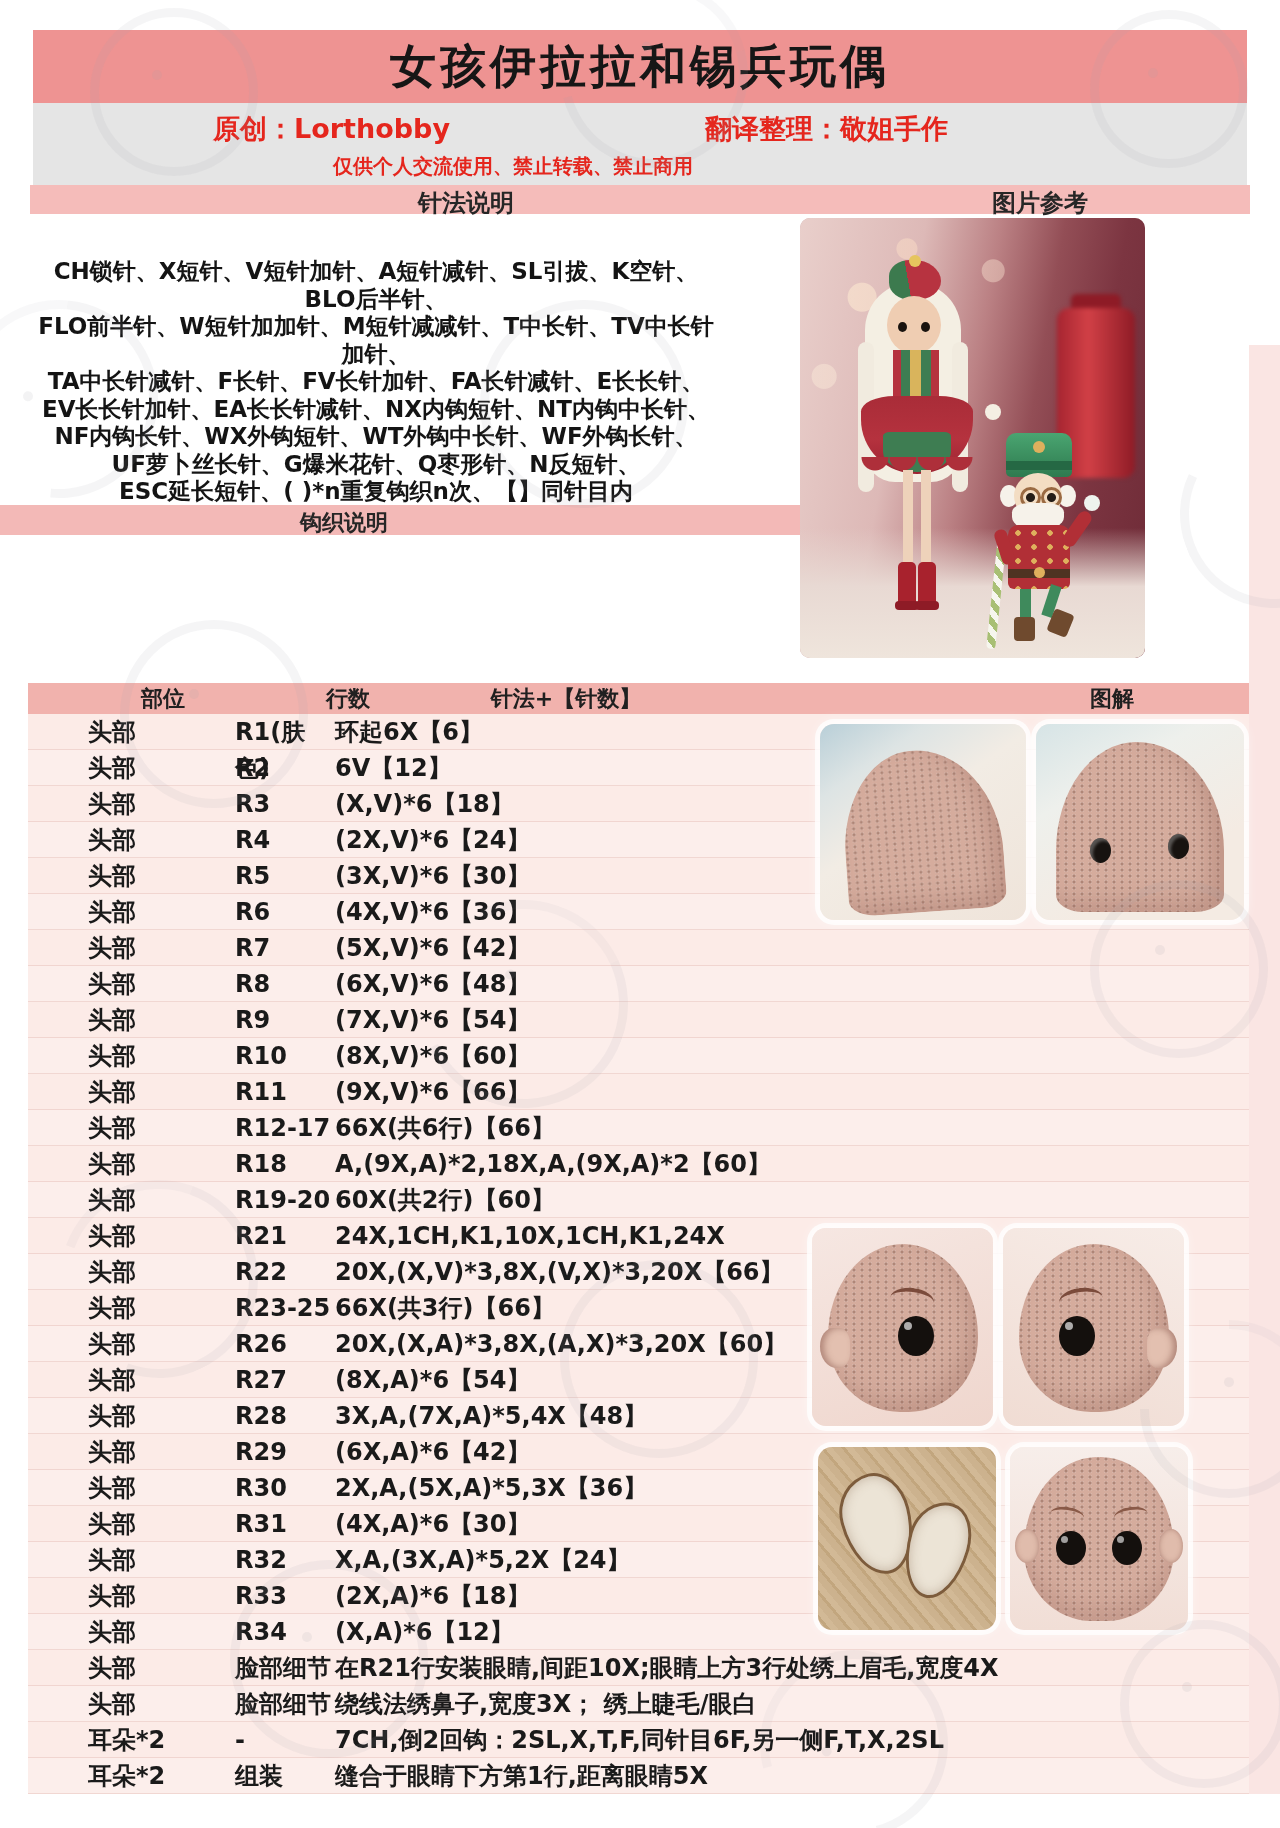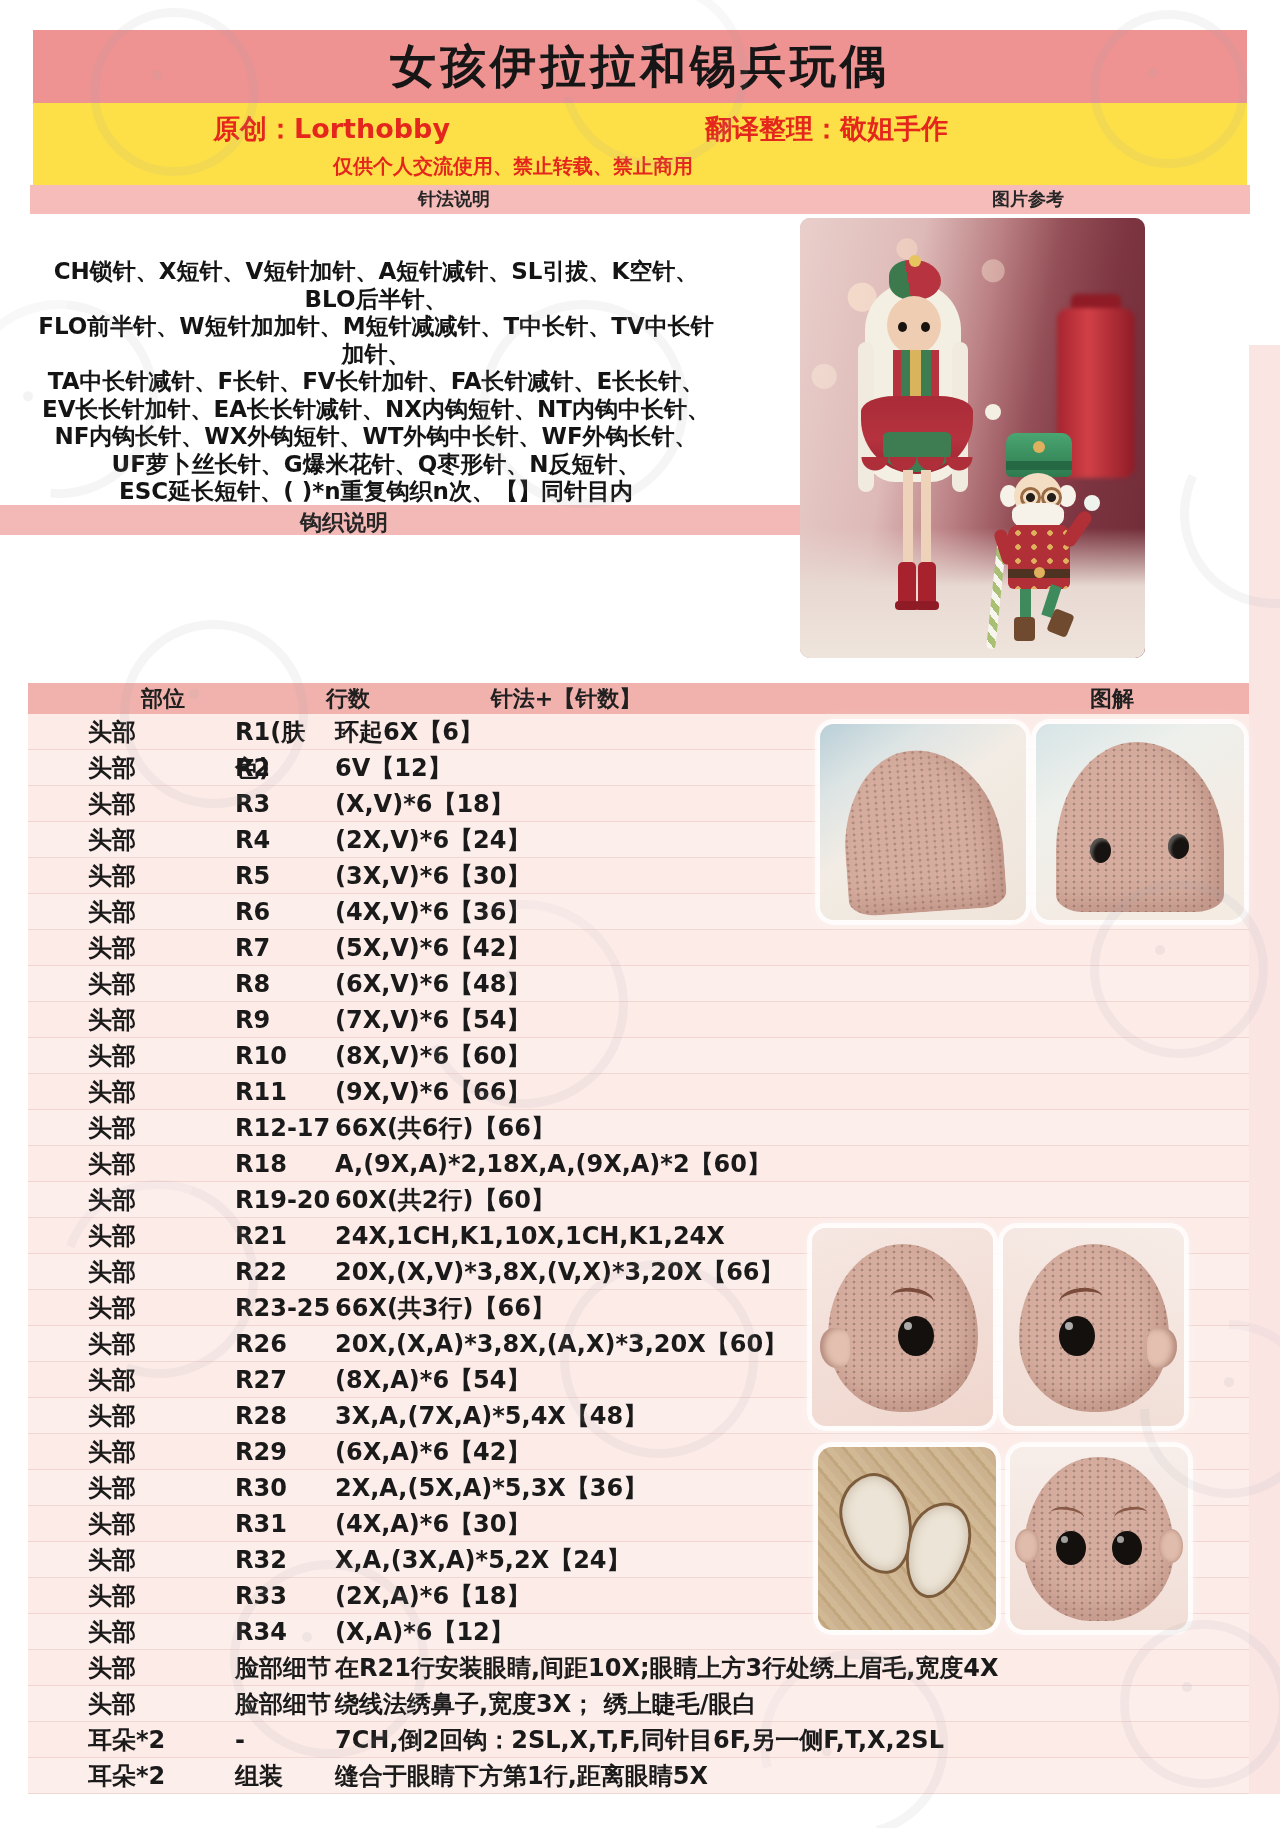--- a/index.html
+++ b/index.html
@@ -3,27 +3,27 @@
 <meta charset="utf-8">
 <style>
   html,body{margin:0;padding:0;background:#ffffff;}
   .page{position:relative;width:1280px;height:1828px;background:#ffffff;overflow:hidden;
         font-family:"DejaVu Sans",sans-serif;font-weight:bold;color:#1a1a1a;}
 
   
   .title-bar{position:absolute;left:33px;top:30px;width:1214px;height:73px;background:#ee9392;
              display:flex;align-items:center;justify-content:center;}
   .title-bar .t{font-family:"DejaVu Serif",serif;font-size:46px;letter-spacing:4px;color:#161616;}
-  .yellow-bar{position:absolute;left:33px;top:103px;width:1214px;height:84px;background:#fde047;}
+  .yellow-bar{position:absolute;left:33px;top:103px;width:1214px;height:84px;background:#e5e5e5;}
   .credit-line{position:relative;display:flex;padding-top:8px;font-size:27px;color:#e5261d;}
   .credit-left{margin-left:180px;}
   .credit-right{position:absolute;left:672px;top:8px;font-family:Liberation Serif, serif;}
   .notice-line{margin-top:6px;padding-left:300px;font-size:20px;color:#e5261d;}
 
-  .section-row{position:absolute;left:30px;top:185px;width:1220px;height:29px;background:#f5bcba;font-size:18px;color:#262626;}
+  .section-row{position:absolute;left:30px;top:185px;width:1220px;height:29px;background:#f5bcba;font-size:24px;color:#262626;}
   .sec-stitch{position:absolute;left:388px;top:2px;}
   .sec-imgref{position:absolute;left:962px;top:2px;}
 
   .stitch-notes{position:absolute;left:30px;top:258px;width:692px;text-align:center;
                 font-size:23px;line-height:27.5px;color:#141414;}
   .crochet-bar{position:absolute;left:0;top:505px;width:800px;height:30px;background:#f3b9b7;
                font-size:22px;color:#262626;}
   .crochet-bar span{position:absolute;left:300px;top:3px;}
 
   

